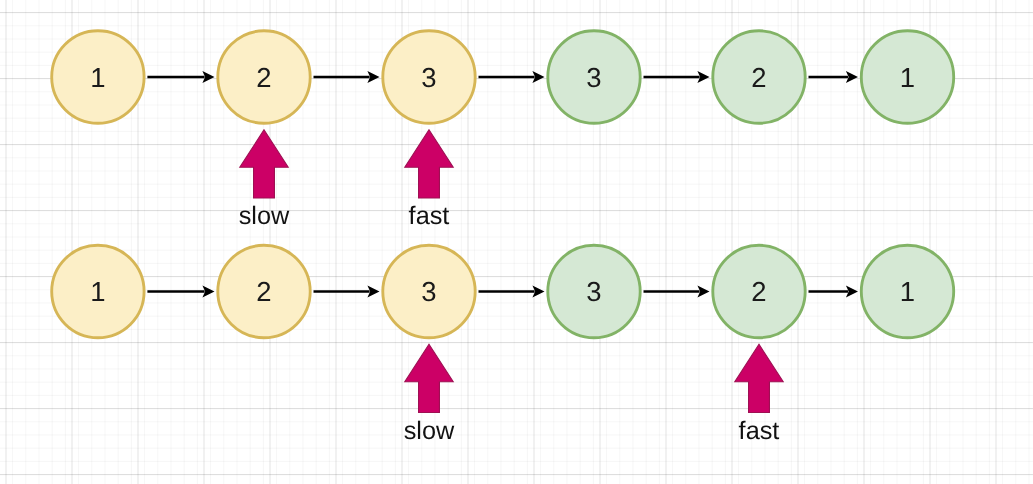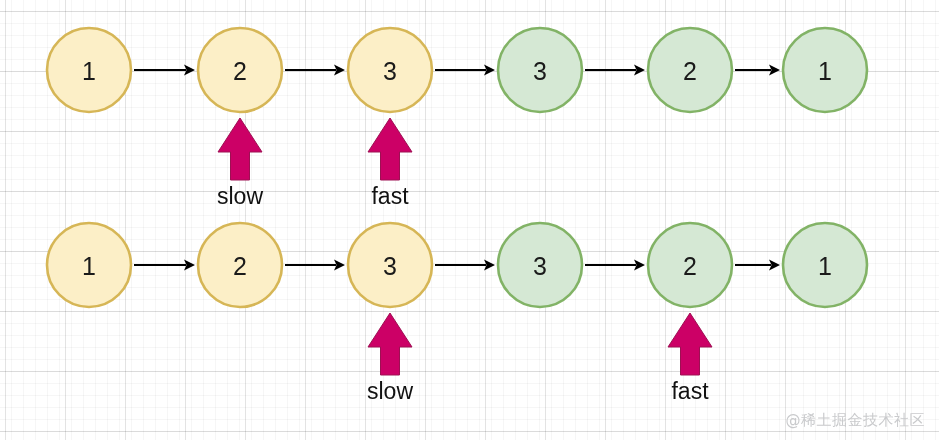--- a/index.html
+++ b/index.html
@@ -188,15 +188,14 @@
           <polygon class="pointer-arrow" points="390,313 412,347 399.5,347 399.5,375 380.5,375 380.5,347 368,347"></polygon>
           <text class="pointer-text" x="390" y="399">slow</text>
         </g>
         <g>
           <polygon class="pointer-arrow" points="690,313 712,347 699.5,347 699.5,375 680.5,375 680.5,347 668,347"></polygon>
           <text class="pointer-text" x="690" y="399">fast</text>
         </g>
       </g>
   </svg>
 
-  <div class="watermark">@稀土掘金技术社区</div>
 
 </div>
 
 </body></html>

